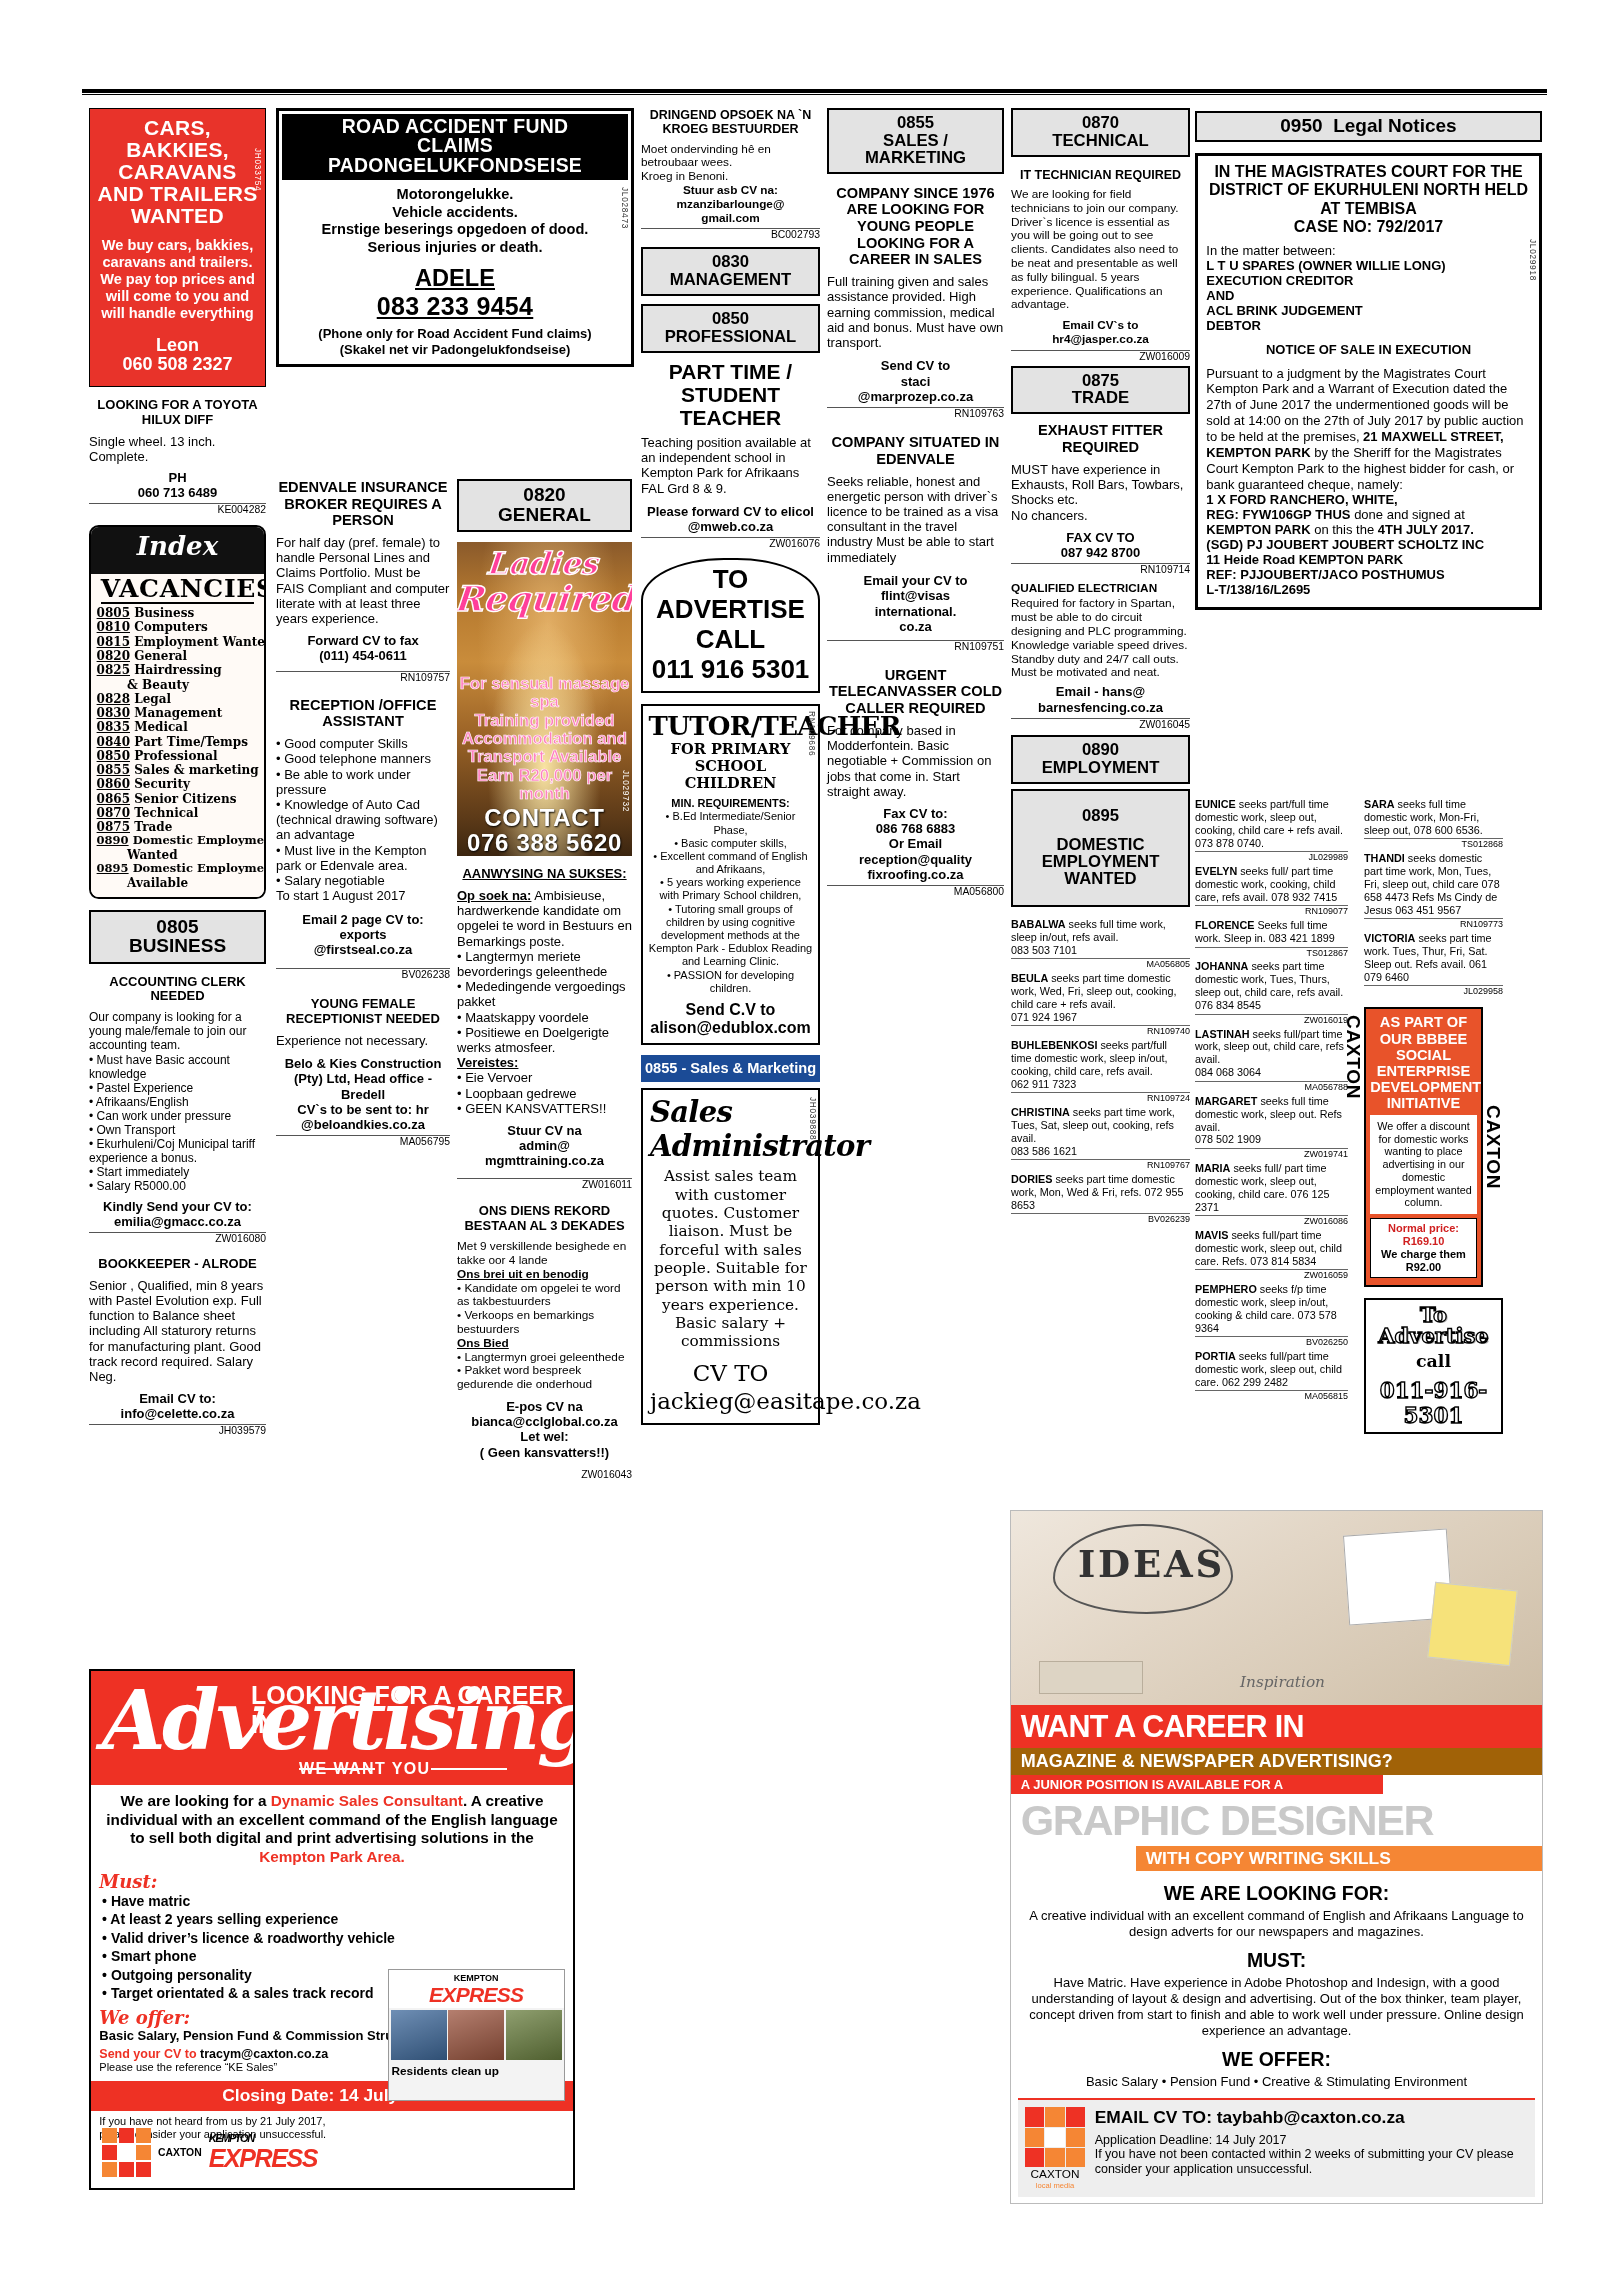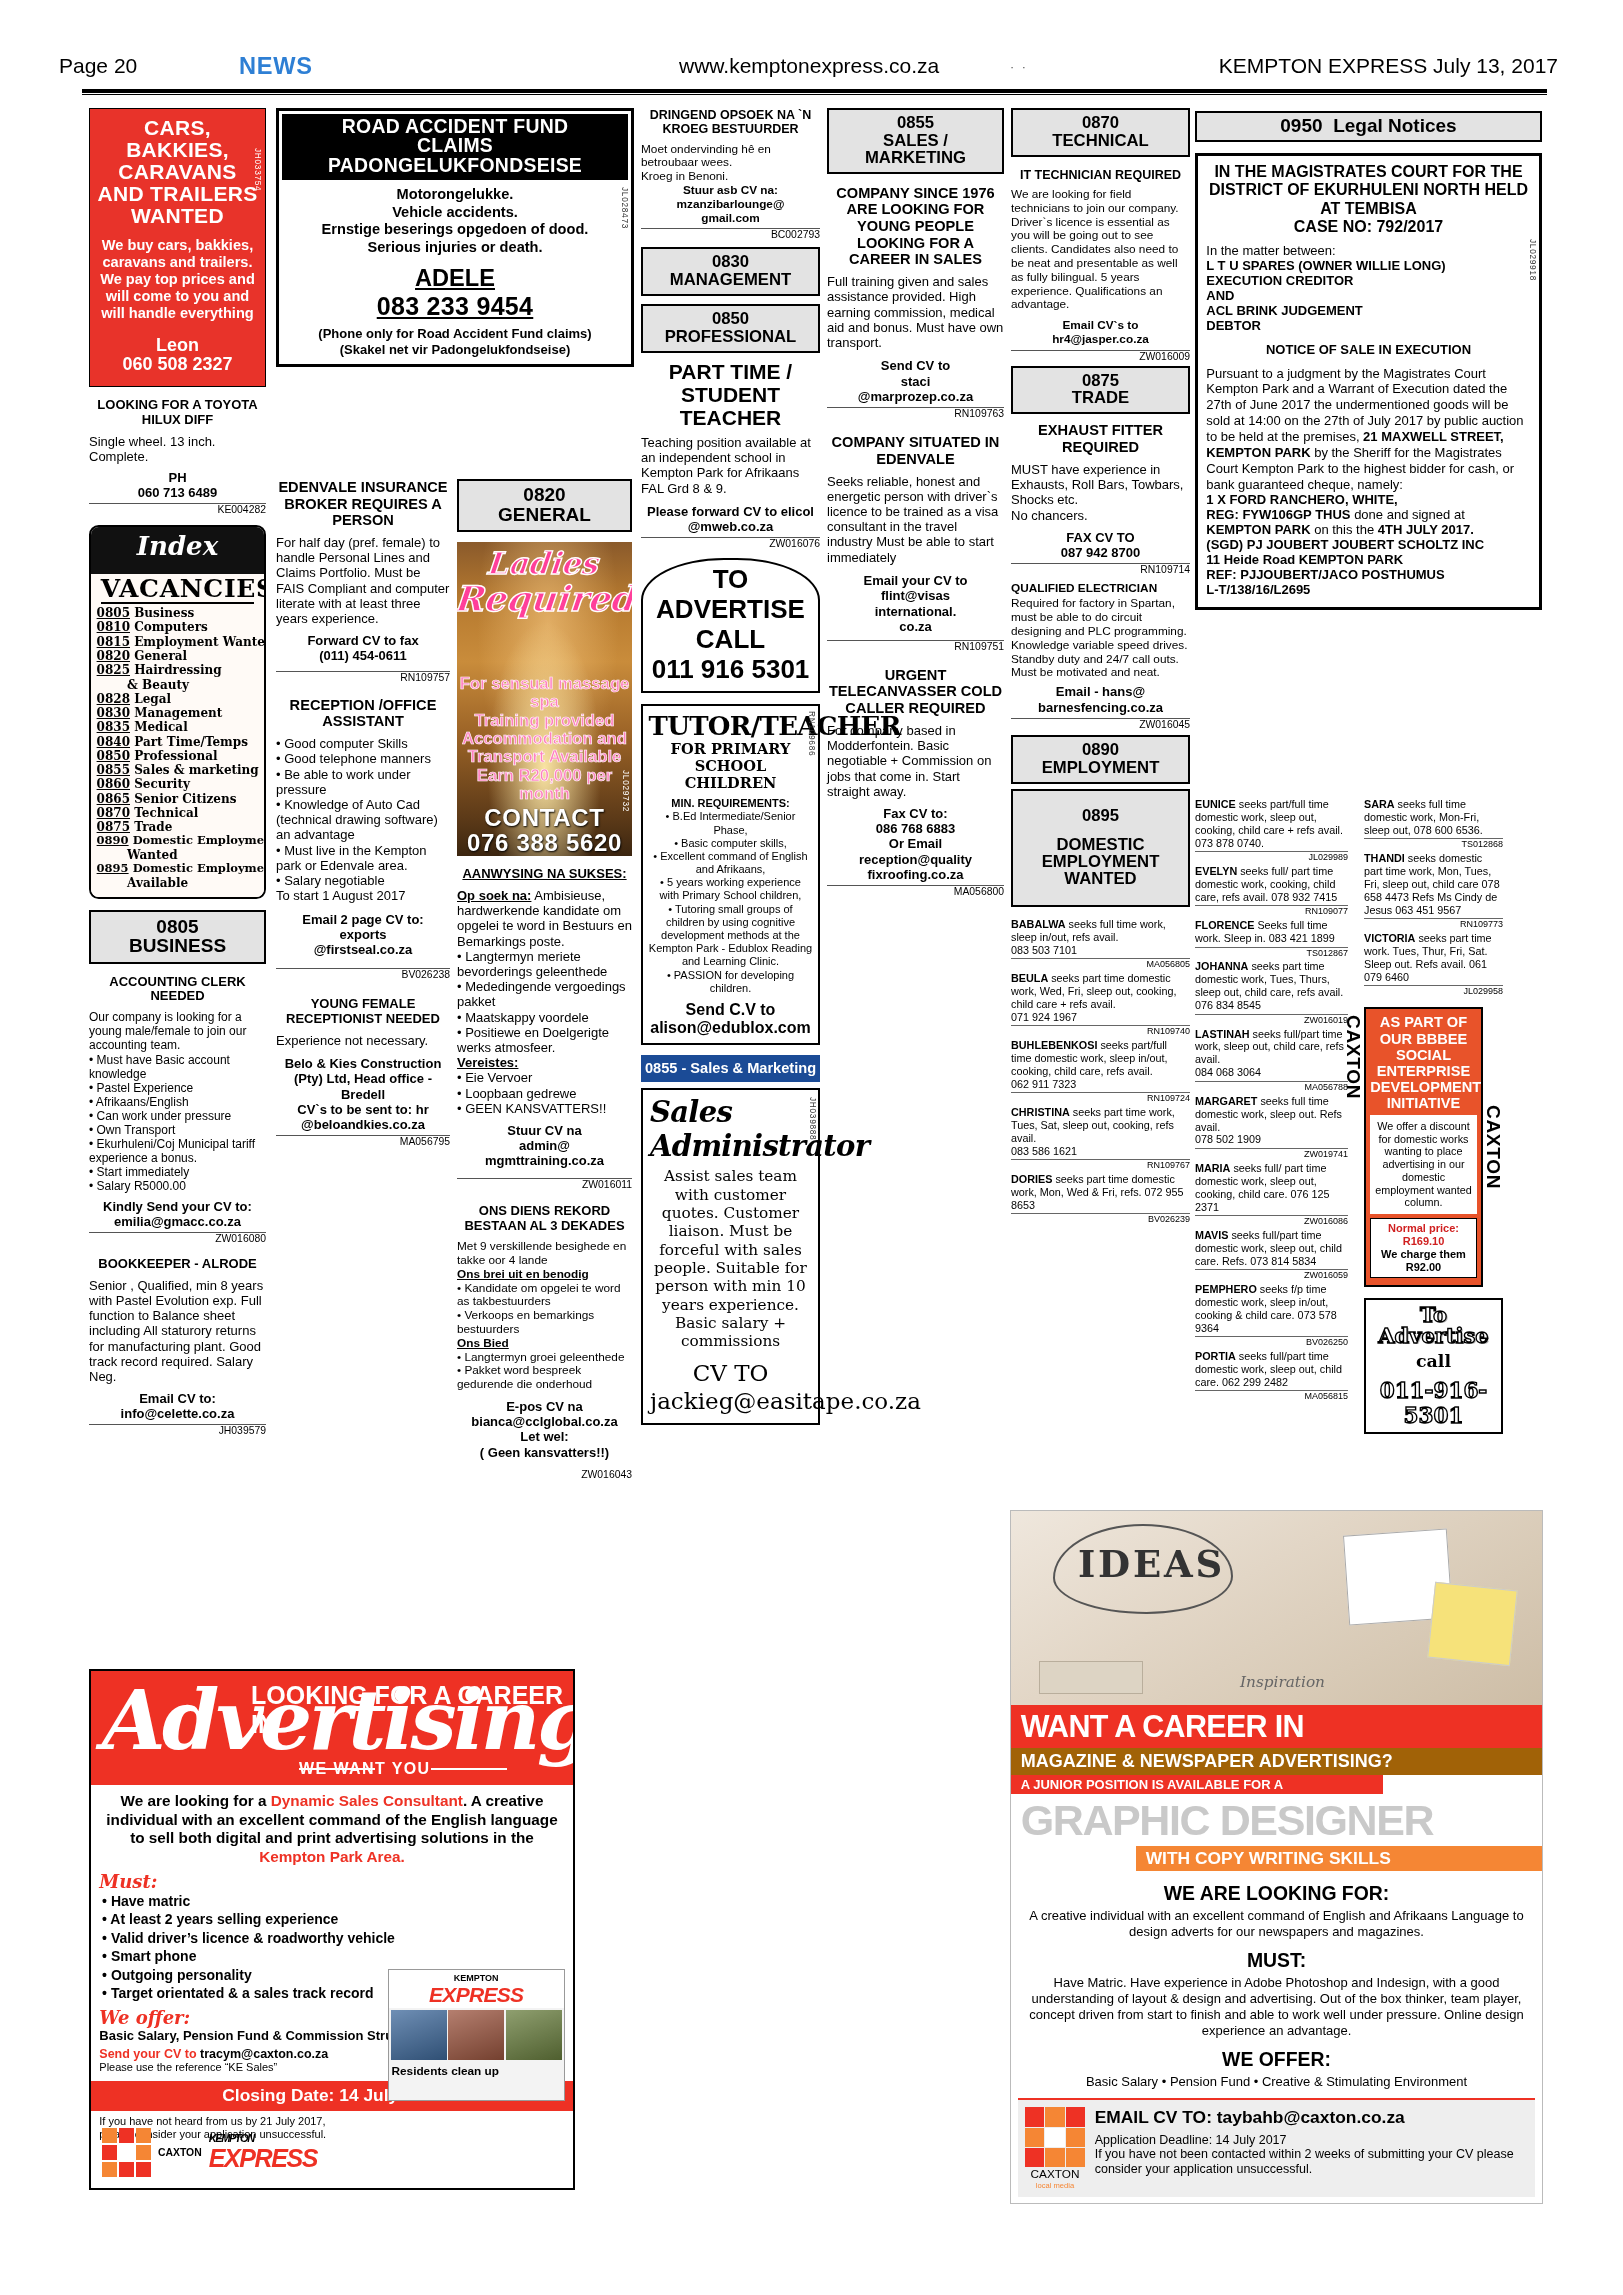--- a/index.html
+++ b/index.html
@@ -160,27 +160,20 @@
   .advfoot { font-size:11px; line-height:1.2; padding:4.2px 8.3px 2.8px;}
   .gd-grey { color:#c9c9c9; font-weight:bold; letter-spacing:-0.7px;}
   .gdfoot { background:#eeeeee; }
   .caxgrid { display:grid; grid-template-columns:repeat(3,1fr); grid-template-rows:repeat(3,1fr); gap:1.4px; }
 </style>
 </head>
 <body>
 
 <div class="page">
 
-  <div class="masthead">
-    <div class="mh-page">Page 20</div>
-    <div class="mh-news">NEWS</div>
-    <div class="mh-url">www.kemptonexpress.co.za</div>
-    <div class="mh-dots">· ·</div>
-    <div class="mh-right">KEMPTON EXPRESS  July 13, 2017</div>
-  </div>
   <div class="mh-rule"></div>
   <div class="mh-rule2"></div>
 
   <div class="col" style="left:89px; top:108px; width:177px;">
 
     <div class="redbox">
       <div class="t1" style="white-space:pre-line">CARS, BAKKIES,
 CARAVANS
 AND TRAILERS
 WANTED</div>

